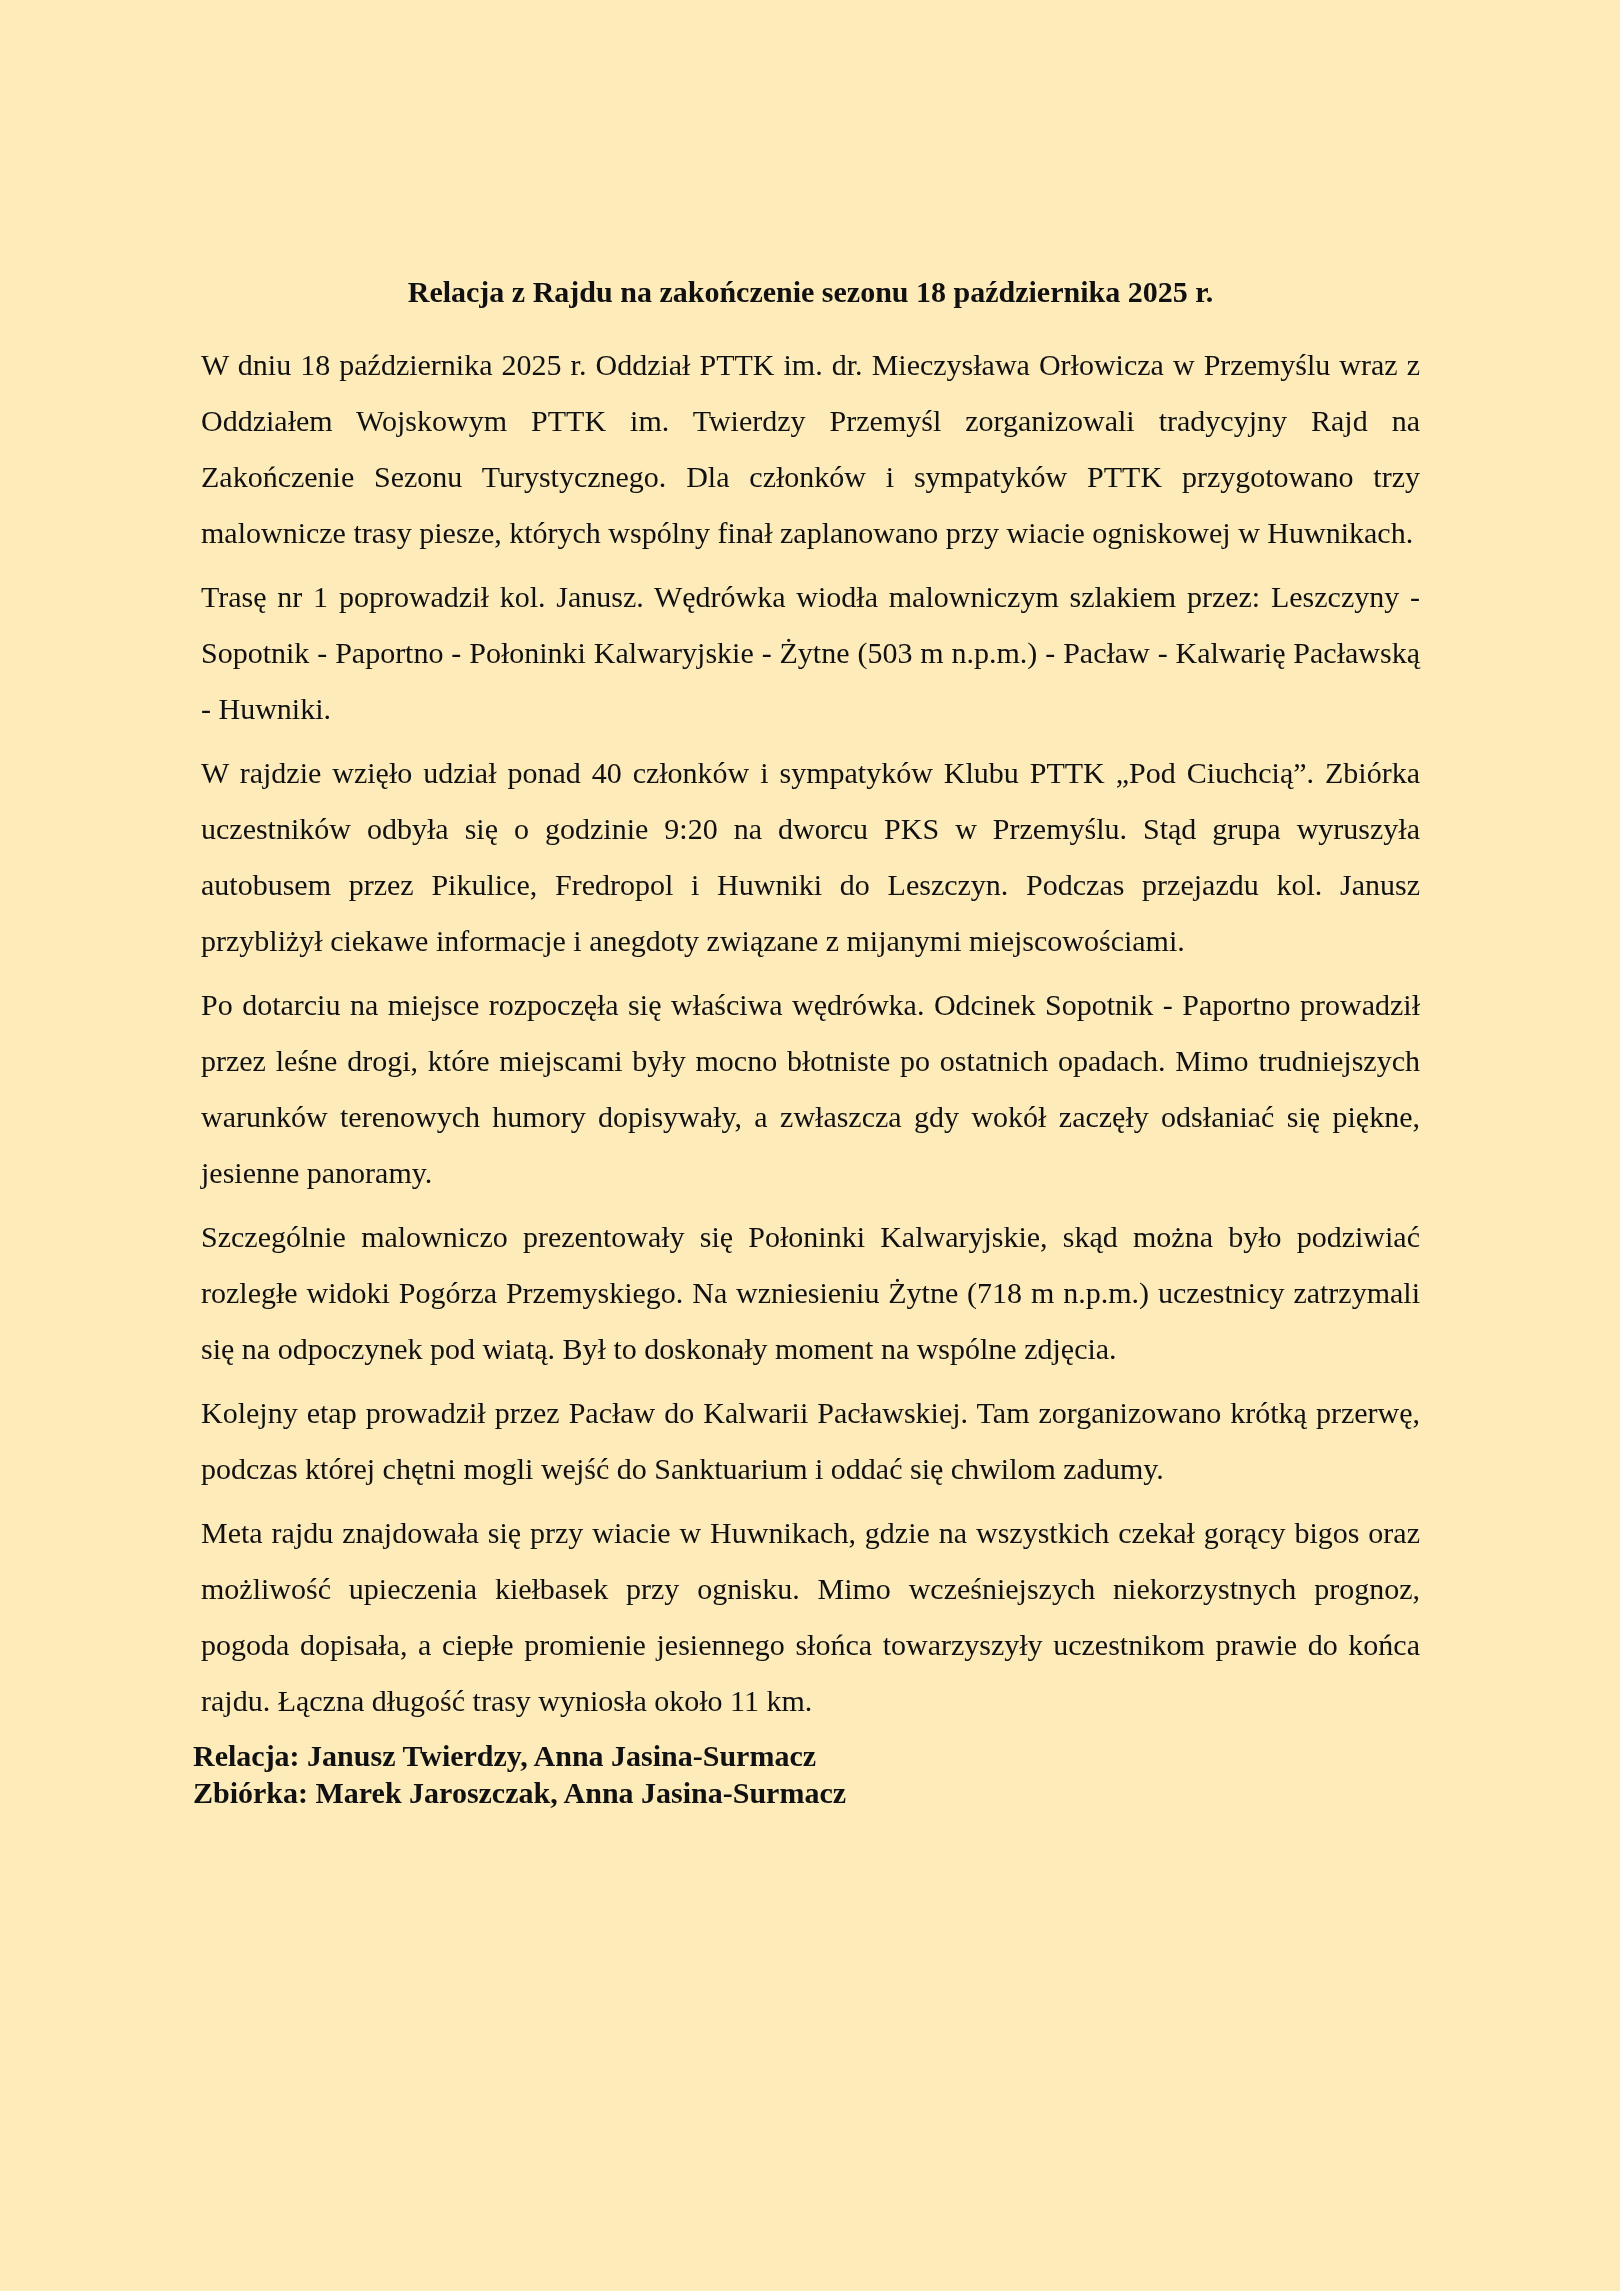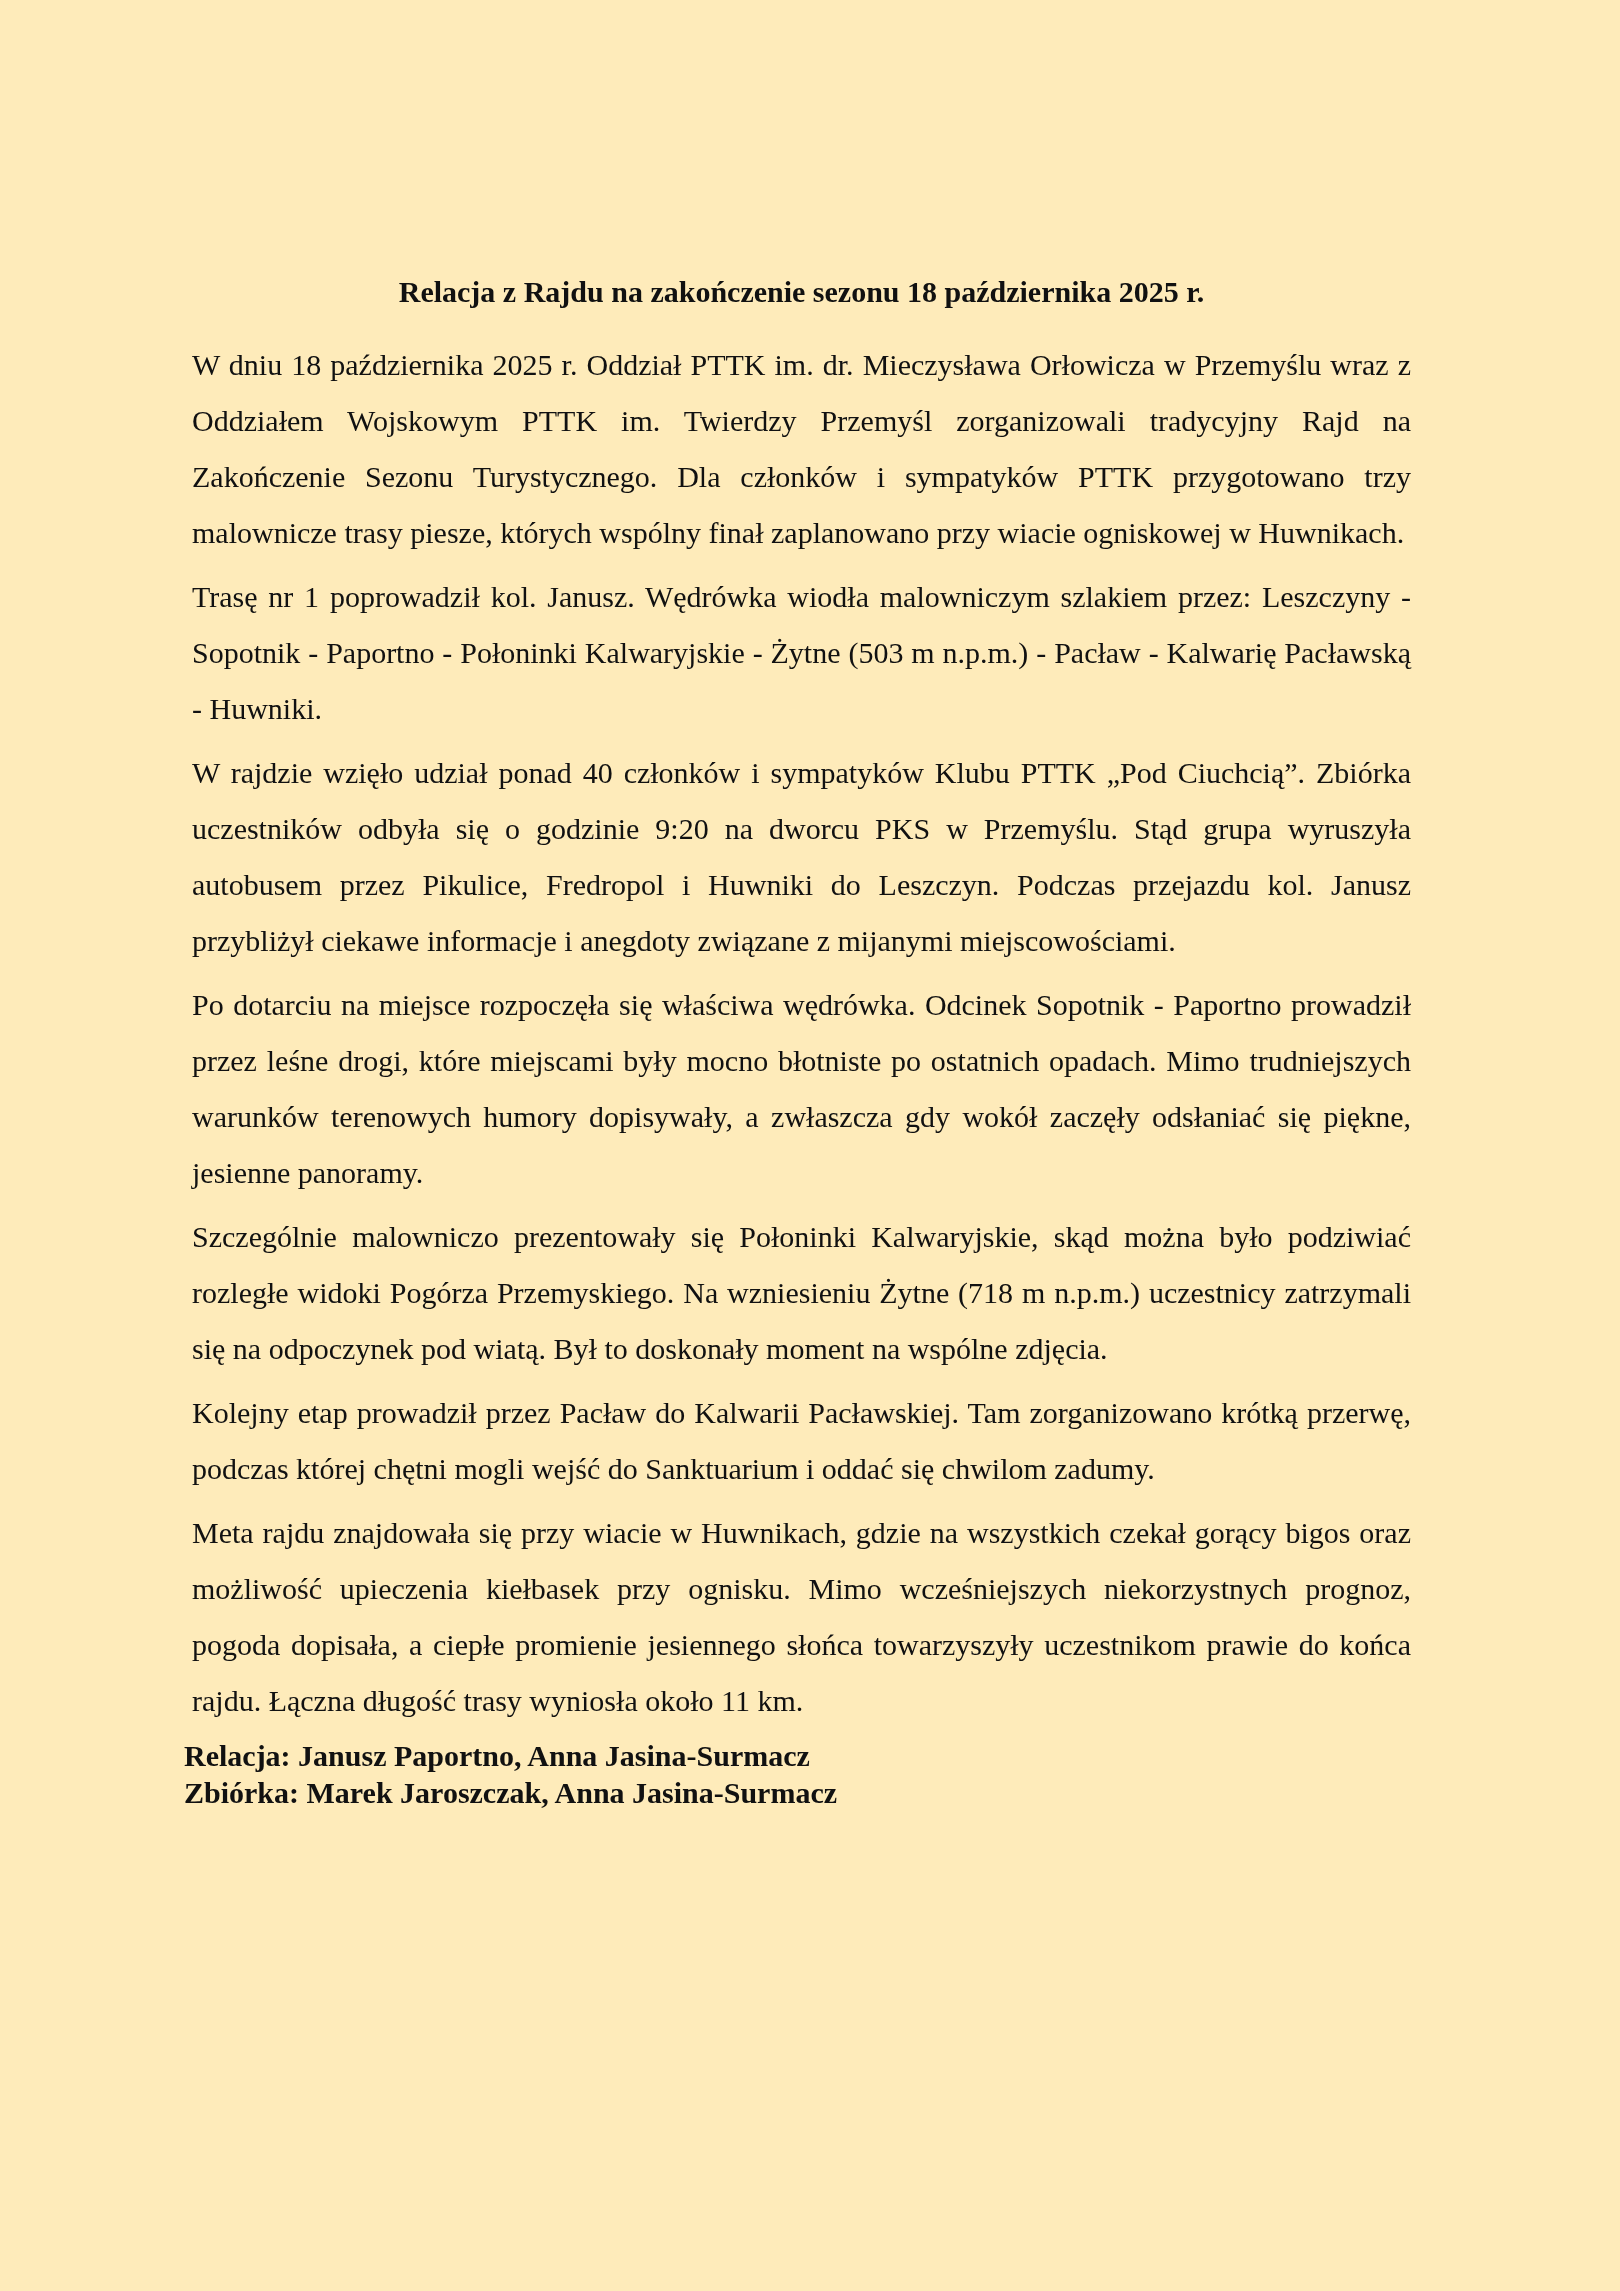--- a/index.html
+++ b/index.html
@@ -10,21 +10,21 @@
       width: 1620px;
       height: 2292px;
       background: #FEEBBA;
       font-family: "Liberation Serif", serif;
       color: #111;
       position: relative;
       overflow: hidden;
     }
     .page {
       position: absolute;
-      left: 184px;
+      left: 193px;
       top: 272px;
       width: 1235px;
     }
     .title {
       font-weight: bold;
       font-size: 30px;
       text-align: center;
       margin: 0 0 25.5px 0;
       line-height: 39px;
     }
@@ -50,17 +50,17 @@
 
   <p class="para">W dniu 18 października 2025 r. Oddział PTTK im. dr. Mieczysława Orłowicza w Przemyślu wraz z Oddziałem Wojskowym PTTK im. Twierdzy Przemyśl zorganizowali tradycyjny Rajd na Zakończenie Sezonu Turystycznego. Dla członków i sympatyków PTTK przygotowano trzy malownicze trasy piesze, których wspólny finał zaplanowano przy wiacie ogniskowej w Huwnikach.</p>
   <p class="para">Trasę nr 1 poprowadził kol. Janusz. Wędrówka wiodła malowniczym szlakiem przez: Leszczyny -Sopotnik - Paportno - Połoninki Kalwaryjskie - Żytne (503 m n.p.m.) - Pacław - Kalwarię Pacławską - Huwniki.</p>
   <p class="para">W rajdzie wzięło udział ponad 40 członków i sympatyków Klubu PTTK „Pod Ciuchcią”. Zbiórka uczestników odbyła się o godzinie 9:20 na dworcu PKS w Przemyślu. Stąd grupa wyruszyła autobusem przez Pikulice, Fredropol i Huwniki do Leszczyn. Podczas przejazdu kol. Janusz przybliżył ciekawe informacje i anegdoty związane z mijanymi miejscowościami.</p>
   <p class="para">Po dotarciu na miejsce rozpoczęła się właściwa wędrówka. Odcinek Sopotnik - Paportno prowadził przez leśne drogi, które miejscami były mocno błotniste po ostatnich opadach. Mimo trudniejszych warunków terenowych humory dopisywały, a zwłaszcza gdy wokół zaczęły odsłaniać się piękne, jesienne panoramy.</p>
   <p class="para">Szczególnie malowniczo prezentowały się Połoninki Kalwaryjskie, skąd można było podziwiać rozległe widoki Pogórza Przemyskiego. Na wzniesieniu Żytne (718 m n.p.m.) uczestnicy zatrzymali się na odpoczynek pod wiatą. Był to doskonały moment na wspólne zdjęcia.</p>
   <p class="para">Kolejny etap prowadził przez Pacław do Kalwarii Pacławskiej. Tam zorganizowano krótką przerwę, podczas której chętni mogli wejść do Sanktuarium i oddać się chwilom zadumy.</p>
   <p class="para">Meta rajdu znajdowała się przy wiacie w Huwnikach, gdzie na wszystkich czekał gorący bigos oraz możliwość upieczenia kiełbasek przy ognisku. Mimo wcześniejszych niekorzystnych prognoz, pogoda dopisała, a ciepłe promienie jesiennego słońca towarzyszyły uczestnikom prawie do końca rajdu. Łączna długość trasy wyniosła około 11 km.</p>
 
   <div class="credits">
-    <div>Relacja: Janusz Paportno, Anna Jasina-Surmacz</div>
+    <div>Relacja: Janusz Twierdzy, Anna Jasina-Surmacz</div>
     <div>Zbiórka: Marek Jaroszczak, Anna Jasina-Surmacz</div>
   </div>
 </div>
 
 
 </body></html>

